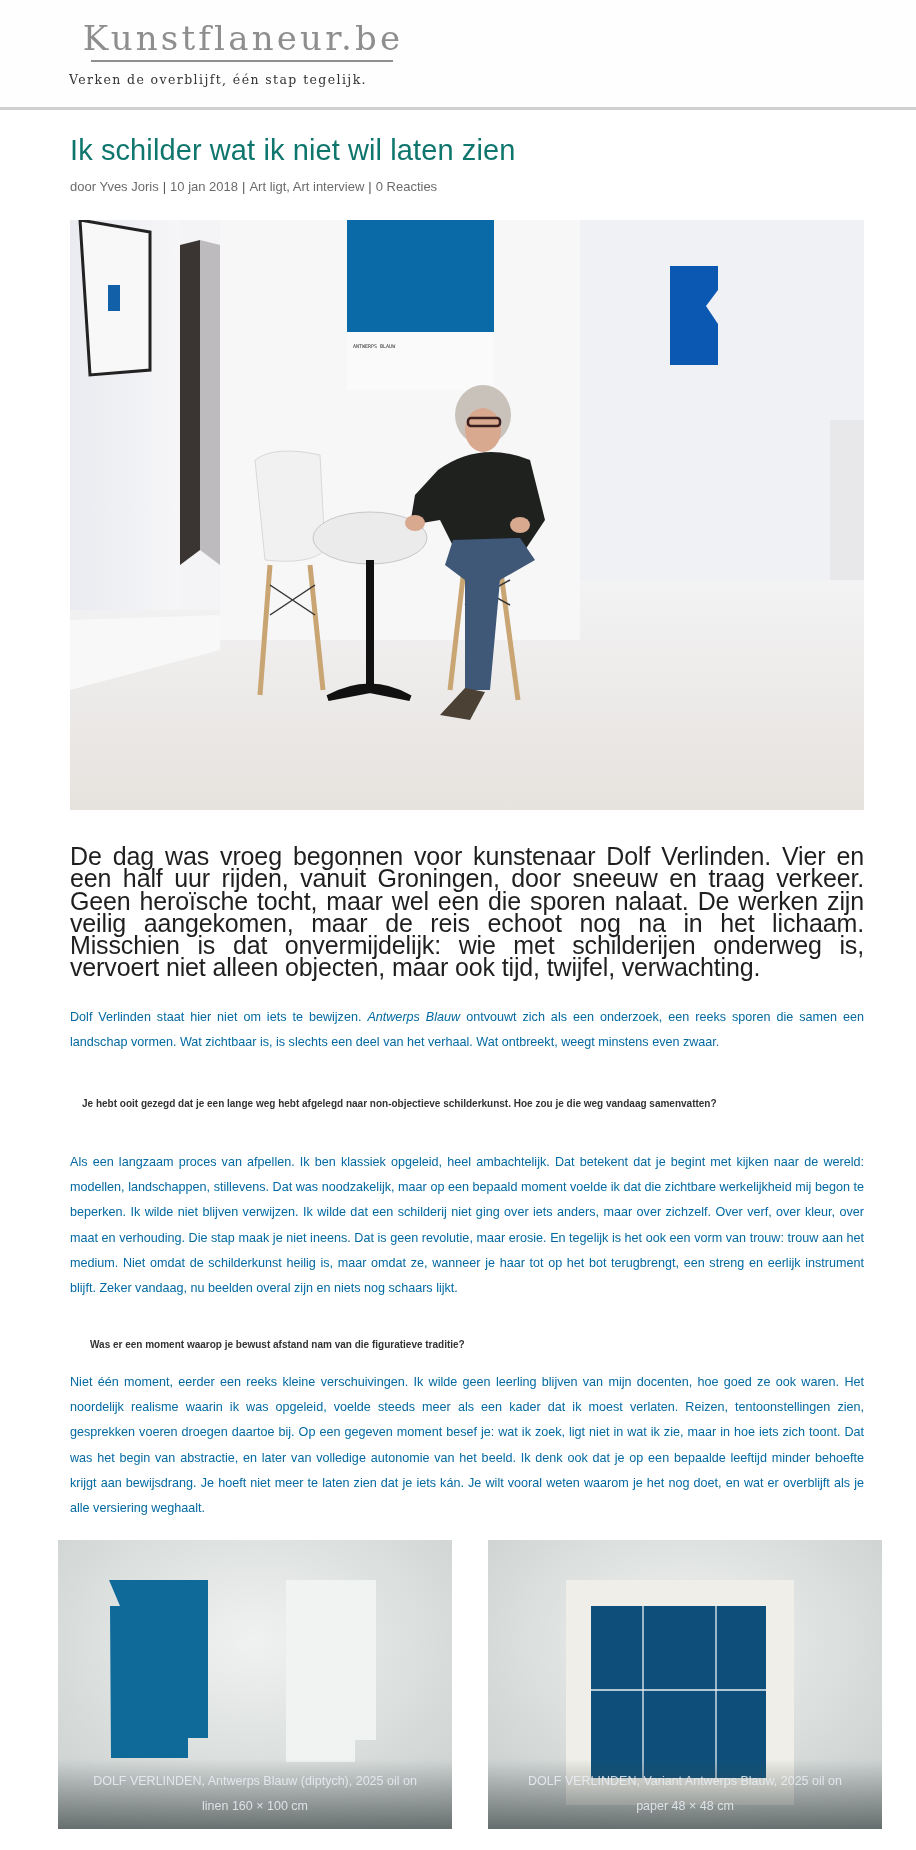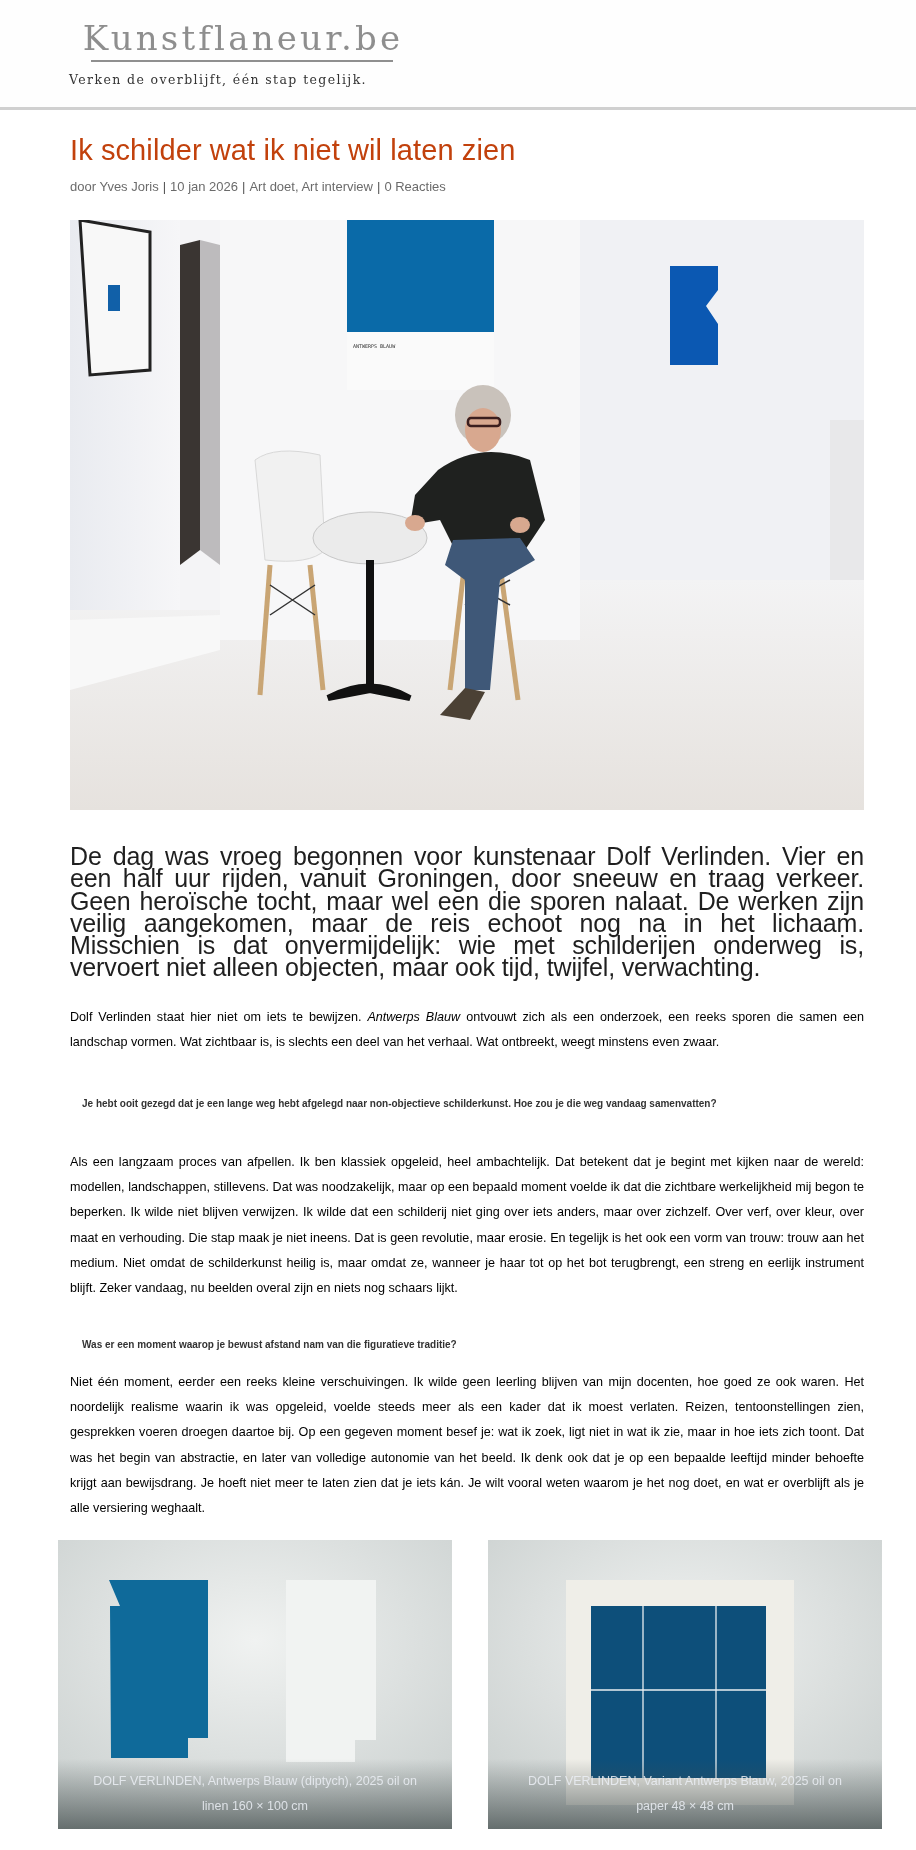--- a/index.html
+++ b/index.html
@@ -8,30 +8,30 @@
 
   
   .site-header { position: absolute; left: 0; top: 0; width: 916px; height: 108px; background: #fefefe; }
   .logo { position: absolute; left: 63px; top: 18px; width: 360px; text-align: center; }
   .logo-title { font-family: "DejaVu Serif", serif; font-size: 34px; letter-spacing: 3.2px; color: #8e8e8e; line-height: 40px; white-space: nowrap; }
   .logo-rule { width: 302px; height: 2px; background: #8f8f8f; margin: 2px auto 10px 28px; }
   .logo-tagline { font-family: "DejaVu Serif", serif; font-size: 12.5px; letter-spacing: 1.4px; color: #333; white-space: nowrap; text-align: left; padding-left: 6px; }
   .header-divider { position: absolute; left: 0; top: 107px; width: 916px; height: 3px; background: #d0d0d0; }
 
   
-  .post-title { position: absolute; left: 70px; top: 134px; font-size: 29px; font-weight: 400; color: #c2410c; letter-spacing: 0.1px; white-space: nowrap; }
+  .post-title { position: absolute; left: 70px; top: 134px; font-size: 29px; font-weight: 400; color: #0f766e; letter-spacing: 0.1px; white-space: nowrap; }
   .post-meta { position: absolute; left: 70px; top: 179px; font-size: 13px; color: #6b6b6b; white-space: nowrap; }
   .post-meta .sep { margin: 0 4px; color: #555; }
 
   .hero { position: absolute; left: 70px; top: 220px; width: 794px; height: 590px; overflow: hidden; background: #f1f1f2; }
   .hero svg { display: block; }
 
   .lead { position: absolute; left: 70px; top: 845px; width: 794px; font-size: 25px; line-height: 22.3px; color: #1f1f1f; text-align: justify; letter-spacing: -0.15px; }
 
-  .body-text { position: absolute; left: 70px; width: 794px; font-size: 12.6px; line-height: 25.2px; color: #000000; text-align: justify; }
+  .body-text { position: absolute; left: 70px; width: 794px; font-size: 12.6px; line-height: 25.2px; color: #0369a1; text-align: justify; }
   .body-text em { font-style: italic; }
   .question { position: absolute; left: 82px; width: 794px; font-size: 10px; line-height: 25.2px; color: #333; font-weight: 700; text-align: justify; }
 
   
   .gallery-item { position: absolute; top: 1540px; width: 394px; height: 289px; overflow: hidden; cursor: pointer; }
   .gallery-item svg { display: block; }
   .caption { position: absolute; left: 0; bottom: 0; width: 100%; height: 70px; padding: 10px 28px 0; text-align: center;
              font-size: 12.5px; line-height: 25px; color: rgba(235,238,245,0.85);
              background: linear-gradient(to bottom, rgba(80,90,90,0) 0%, rgba(70,80,80,0.45) 60%, rgba(60,70,70,0.7) 100%); }
 </style>
@@ -43,21 +43,21 @@
     <div class="logo-title">Kunstflaneur.be</div>
     <div class="logo-rule"></div>
     <div class="logo-tagline">Verken de overblijft, één stap tegelijk.</div>
   </a>
 </header>
 <div class="header-divider"></div>
 
 <h1 class="post-title">Ik schilder wat ik niet wil laten zien</h1>
 <div class="post-meta">
   <span>door</span>
-  <a>Yves Joris</a><span class="sep">|</span><span>10 jan 2026</span><span class="sep">|</span><a>Art doet</a>, <a>Art interview</a><span class="sep">|</span><a>0 Reacties</a>
+  <a>Yves Joris</a><span class="sep">|</span><span>10 jan 2018</span><span class="sep">|</span><a>Art ligt</a>, <a>Art interview</a><span class="sep">|</span><a>0 Reacties</a>
 </div>
 
 <div class="hero" title="Kunstenaar Dolf Verlinden zittend aan een marmeren tafel in een witte galerie met blauwe werken">
   <svg width="794" height="590" viewBox="0 0 794 590" xmlns="http://www.w3.org/2000/svg">
     <defs>
       <linearGradient id="floor" x1="0" y1="0" x2="0" y2="1">
         <stop offset="0" stop-color="#f3f3f4"></stop>
           <stop offset="1" stop-color="#e6e2de"></stop>
       </linearGradient>
       <linearGradient id="wallL" x1="0" y1="0" x2="1" y2="0">
@@ -113,21 +113,21 @@
     <ellipse cx="450" cy="305" rx="10" ry="8" fill="#d8a88f"></ellipse>
   </svg>
 </div>
 
 <p class="lead">De dag was vroeg begonnen voor kunstenaar Dolf Verlinden. Vier en een half uur rijden, vanuit Groningen, door sneeuw en traag verkeer. Geen heroïsche tocht, maar wel een die sporen nalaat. De werken zijn veilig aangekomen, maar de reis echoot nog na in het lichaam. Misschien is dat onvermijdelijk: wie met schilderijen onderweg is, vervoert niet alleen objecten, maar ook tijd, twijfel, verwachting.</p>
 
 <p class="body-text" style="top:1005px;"><span>Dolf Verlinden staat hier niet om iets te bewijzen. </span><em>Antwerps Blauw</em><span> ontvouwt zich als een onderzoek, een reeks sporen die samen een landschap vormen. Wat zichtbaar is, is slechts een deel van het verhaal. Wat ontbreekt, weegt minstens even zwaar.</span></p>
 
 <p class="question" style="top:1091px;">Je hebt ooit gezegd dat je een lange weg hebt afgelegd naar non-objectieve schilderkunst. Hoe zou je die weg vandaag samenvatten?</p>
 <p class="body-text" style="top:1150px;">Als een langzaam proces van afpellen. Ik ben klassiek opgeleid, heel ambachtelijk. Dat betekent dat je begint met kijken naar de wereld: modellen, landschappen, stillevens. Dat was noodzakelijk, maar op een bepaald moment voelde ik dat die zichtbare werkelijkheid mij begon te beperken. Ik wilde niet blijven verwijzen. Ik wilde dat een schilderij niet ging over iets anders, maar over zichzelf. Over verf, over kleur, over maat en verhouding. Die stap maak je niet ineens. Dat is geen revolutie, maar erosie. En tegelijk is het ook een vorm van trouw: trouw aan het medium. Niet omdat de schilderkunst heilig is, maar omdat ze, wanneer je haar tot op het bot terugbrengt, een streng en eerlijk instrument blijft. Zeker vandaag, nu beelden overal zijn en niets nog schaars lijkt.</p>
-<p class="question" style="top:1332px;">Was er een moment waarop je bewust afstand nam van die figuratieve traditie?</p>
+<p class="question" style="top:1332px;margin-left:8px;">Was er een moment waarop je bewust afstand nam van die figuratieve traditie?</p>
 <p class="body-text" style="top:1370px;">Niet één moment, eerder een reeks kleine verschuivingen. Ik wilde geen leerling blijven van mijn docenten, hoe goed ze ook waren. Het noordelijk realisme waarin ik was opgeleid, voelde steeds meer als een kader dat ik moest verlaten. Reizen, tentoonstellingen zien, gesprekken voeren droegen daartoe bij. Op een gegeven moment besef je: wat ik zoek, ligt niet in wat ik zie, maar in hoe iets zich toont. Dat was het begin van abstractie, en later van volledige autonomie van het beeld. Ik denk ook dat je op een bepaalde leeftijd minder behoefte krijgt aan bewijsdrang. Je hoeft niet meer te laten zien dat je iets kán. Je wilt vooral weten waarom je het nog doet, en wat er overblijft als je alle versiering weghaalt.</p>
 
 <div class="gallery-item" style="left:58px;">
   <svg width="394" height="289" viewBox="0 0 394 289" xmlns="http://www.w3.org/2000/svg">
     <defs>
       <radialGradient id="g1" cx="0.5" cy="0.35" r="0.8">
         <stop offset="0" stop-color="#f0f2f1"></stop>
           <stop offset="1" stop-color="#c8cecd"></stop>
       </radialGradient>
     </defs>

